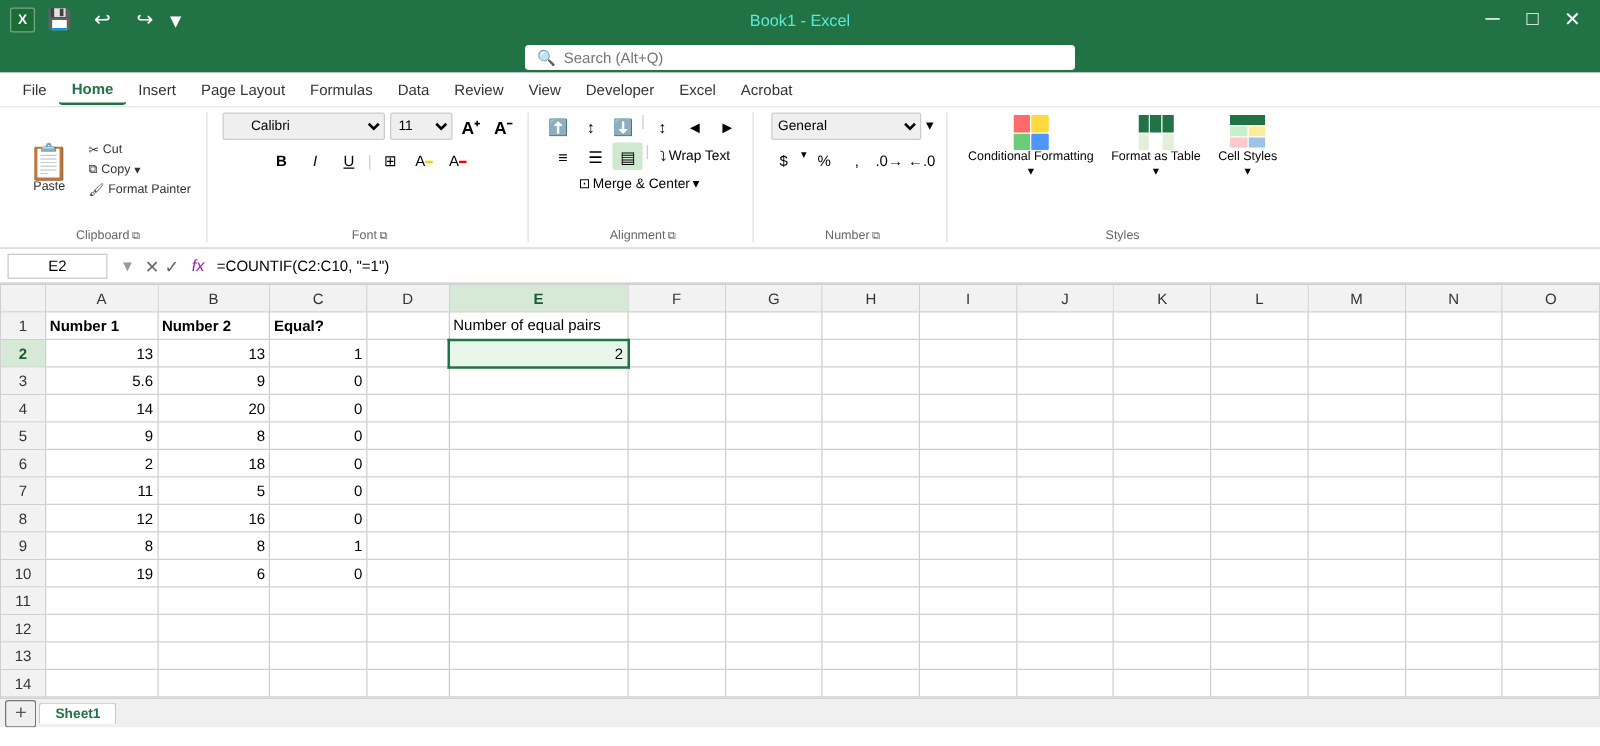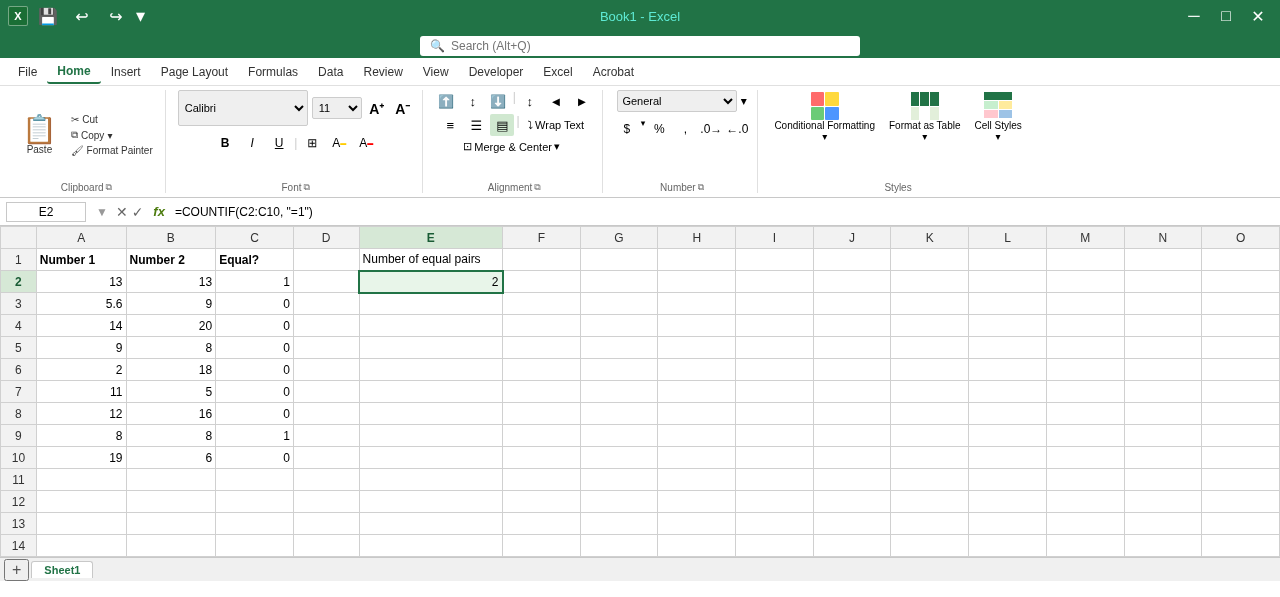--- a/index.html
+++ b/index.html
@@ -80,21 +80,21 @@
 
     
     .clipboard-group { display: flex; align-items: stretch; gap: 4px; }
     .paste-btn { display: flex; flex-direction: column; align-items: center; padding: 4px 6px; cursor: pointer; font-size: 10px; color: #333; border: none; background: none; border-radius: 3px; }
     .paste-icon { font-size: 28px; line-height: 1; color: #555; }
     .small-btns { display: flex; flex-direction: column; gap: 2px; justify-content: center; }
     .small-btn { display: flex; align-items: center; gap: 3px; padding: 1px 4px; cursor: pointer; font-size: 10px; color: #333; border: none; background: none; border-radius: 2px; white-space: nowrap; }
 
     
     .font-row { display: flex; align-items: center; gap: 4px; }
-    .font-select { width: 130px; height: 36px; font-size: 11px; border: 1px solid #ccc; border-radius: 2px; padding: 0 2px; }
+    .font-select { width: 130px; height: 22px; font-size: 11px; border: 1px solid #ccc; border-radius: 2px; padding: 0 18px; }
     .font-size-select { width: 50px; height: 22px; font-size: 11px; border: 1px solid #ccc; border-radius: 2px; padding: 0 2px; }
     .font-btn { width: 22px; height: 22px; display: flex; align-items: center; justify-content: center; cursor: pointer; border: none; background: none; border-radius: 2px; font-size: 13px; font-weight: bold; }
     .font-row2 { display: flex; align-items: center; gap: 3px; margin-top: 3px; }
     .fmt-btn { width: 24px; height: 22px; display: flex; align-items: center; justify-content: center; cursor: pointer; border: none; background: none; border-radius: 2px; font-size: 12px; }
     .align-row { display: flex; gap: 2px; }
     .align-btn { width: 24px; height: 22px; display: flex; align-items: center; justify-content: center; cursor: pointer; border: none; background: none; border-radius: 2px; font-size: 13px; }
     .align-btn.active { background: #e8f0e8; }
     .wrap-btn { display: flex; align-items: center; gap: 2px; padding: 2px 6px; cursor: pointer; border: none; background: none; border-radius: 2px; font-size: 11px; white-space: nowrap; }
 
     
@@ -120,21 +120,21 @@
       width: 80px;
       border: 1px solid #c8c8c8;
       margin: 3px 6px;
       padding: 2px 4px;
       font-size: 12px;
       text-align: center;
     }
     .formula-divider { color: #999; margin: 0 4px; }
     .formula-actions { display: flex; gap: 4px; margin: 0 4px; }
     .formula-action-btn { background: none; border: none; cursor: pointer; font-size: 14px; color: #666; }
-    .fx-label { font-size: 13px; font-style: italic; margin: 0 6px; color: #4d7c0f; font-weight: bold; }
+    .fx-label { font-size: 13px; font-style: italic; margin: 0 6px; color: #a21caf; }
     .formula-input { flex: 1; border: none; outline: none; font-size: 12px; padding: 0 4px; }
 
     
     .spreadsheet-container {
       display: flex;
       flex-direction: column;
       overflow: hidden;
       flex: 1;
     }
     .sheet-grid {

